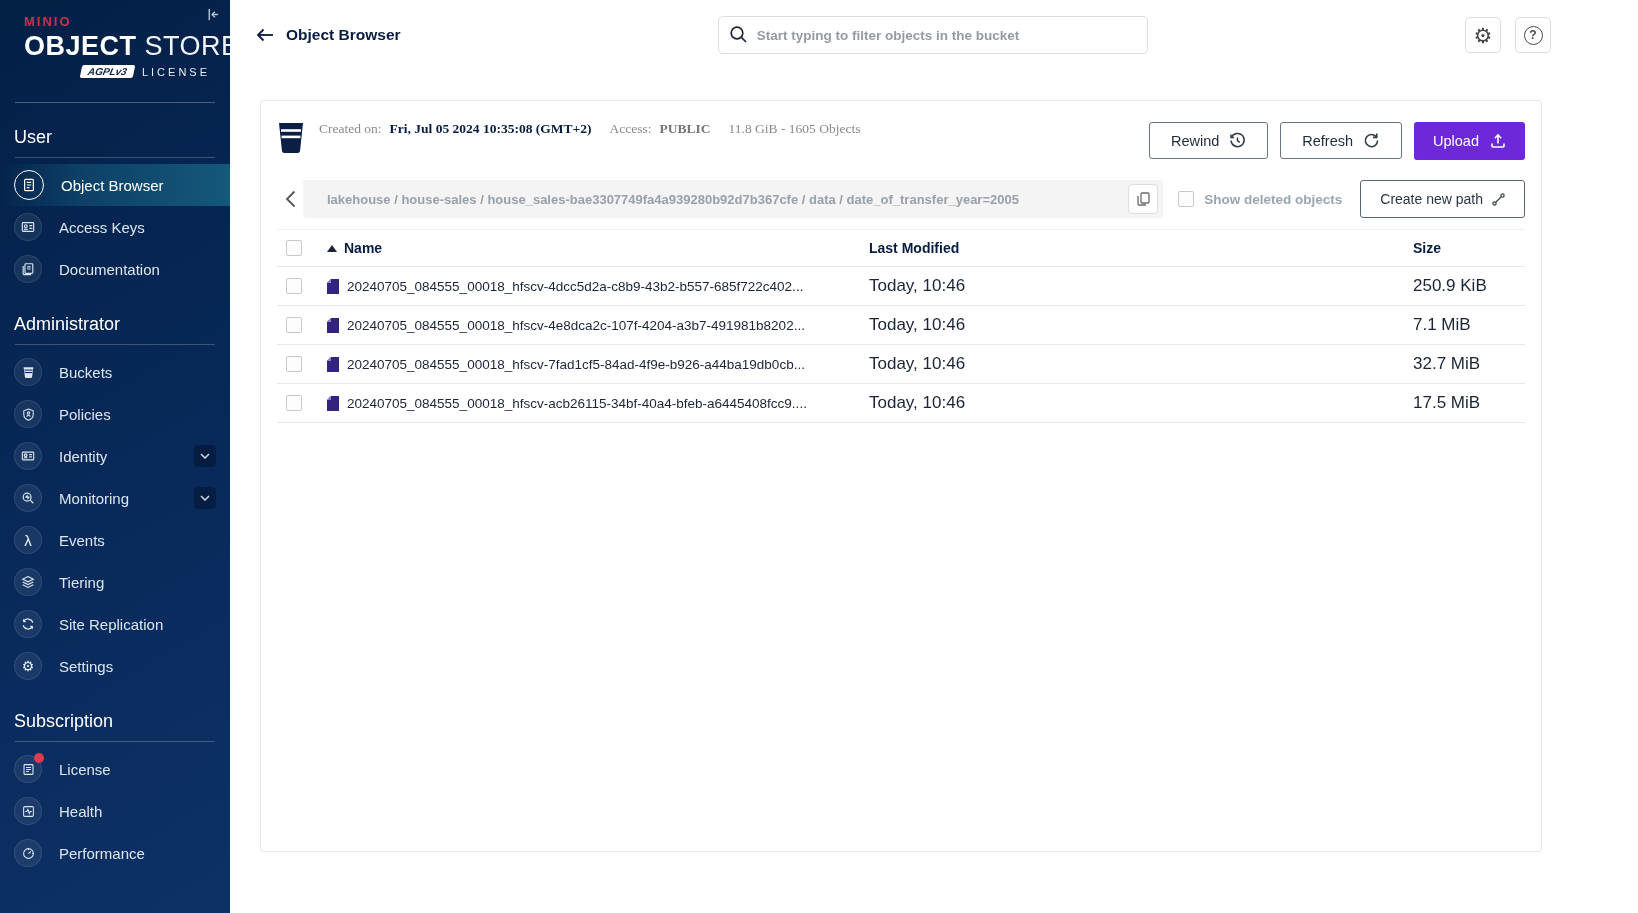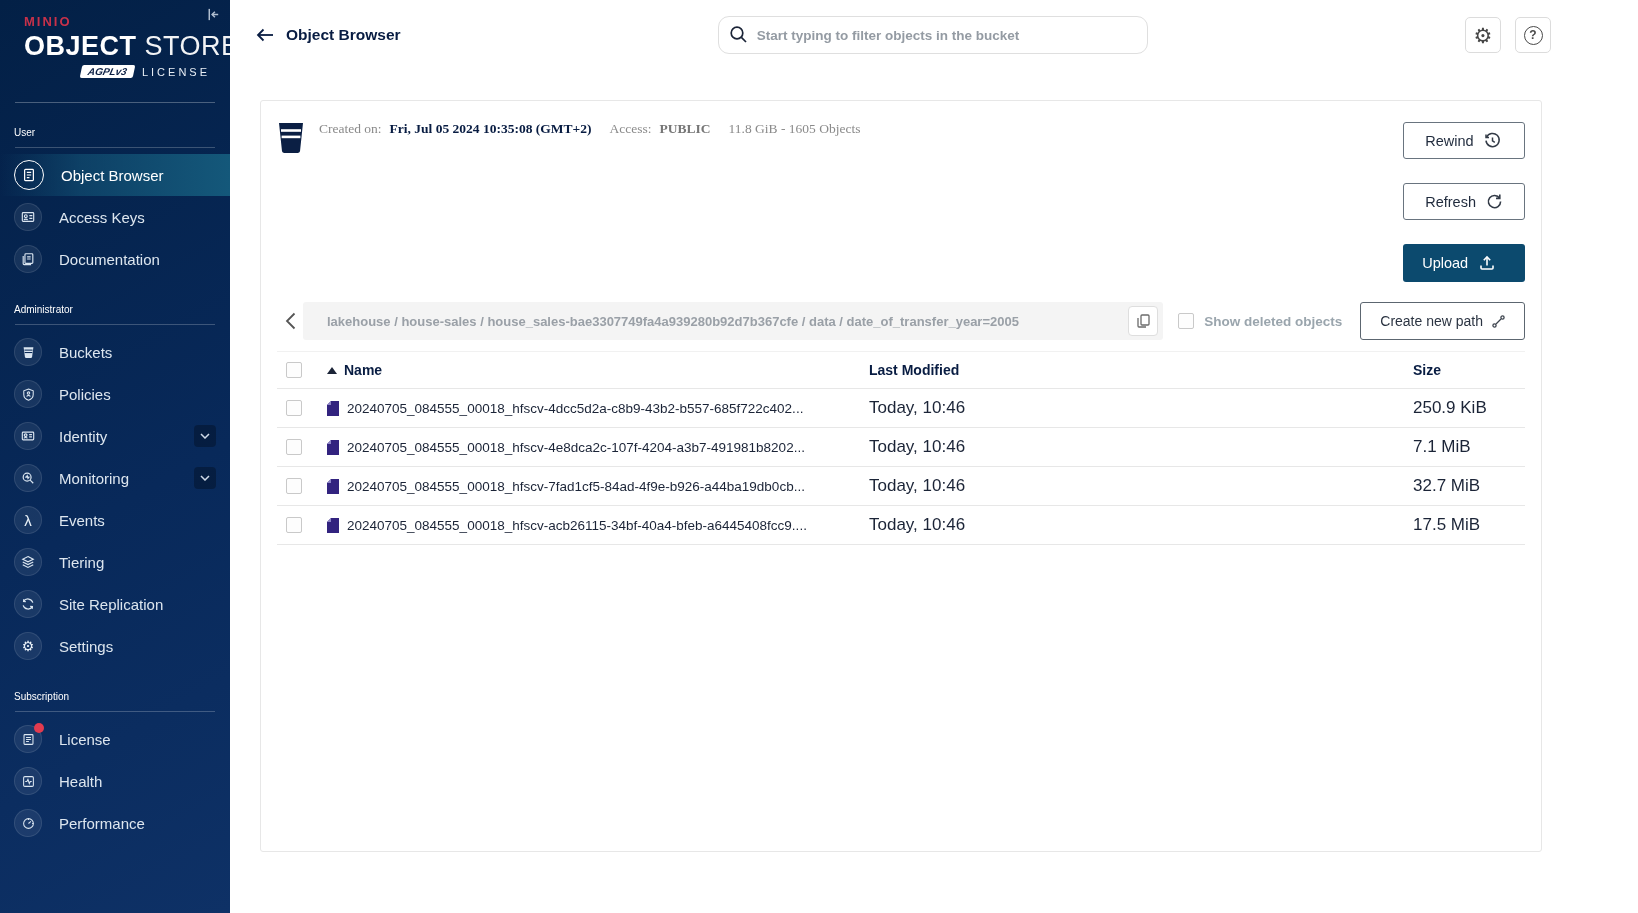--- a/index.html
+++ b/index.html
@@ -22,21 +22,21 @@
   .logo-title .bold { font-weight:bold; }
   .logo-title .light { font-weight:normal; opacity:.95; }
   .logo-sub { display:flex; align-items:center; justify-content:flex-end; gap:8px; margin-top:3px; padding-right:2px; }
   .agpl-badge {
     background:#ffffff; color:#0b1f44; font-style:italic; font-weight:bold;
     font-size:10px; padding:1px 7px; transform:skewX(-12deg); border-radius:2px;
   }
   .license-txt { color:#e8eef5; font-size:11px; letter-spacing:3px; }
   .logo-divider { height:1px; background:rgba(255,255,255,.28); margin:12px 15px 0 15px; }
   .section { margin-top:10px; }
-  .section-title { padding:14px 12px 9px 14px; color:#ffffff; font-size:10px; }
+  .section-title { padding:14px 12px 9px 14px; color:#ffffff; font-size:18px; }
   .section-divider { height:1px; background:rgba(255,255,255,.22); margin:0 15px 6px 15px; }
   .nav-item {
     display:flex; align-items:center; height:42px; padding:0 14px;
     cursor:pointer; color:#dde6ef;
   }
   .nav-item.active {
     background:linear-gradient(90deg, rgba(20,88,122,0) 0%, rgba(20,88,122,.55) 35%, #14587a 100%);
     color:#ffffff;
   }
   .nav-ic {
@@ -55,21 +55,21 @@
   .lambda { font-size:15px; color:#e9f1f8; line-height:1; }
   .gear-glyph { font-size:14px; line-height:1; }
   
   .content { flex:1; display:flex; flex-direction:column; background:#ffffff; }
   .topbar { height:70px; display:flex; align-items:center; padding:0 87px 0 26px; }
   .back-btn { display:flex; align-items:center; cursor:pointer; color:#081c42; }
   .topbar-title { font-weight:bold; font-size:15.5px; color:#081c42; margin-left:12px; white-space:nowrap; }
   .search-wrap { flex:1; display:flex; justify-content:center; }
   .search-box { position:relative; width:430px; }
   .search-box input {
-    width:100%; height:38px; border:1px solid #dfdfdf; border-radius:11px;
+    width:100%; height:38px; border:1px solid #dfdfdf; border-radius:5px;
     padding:0 12px 0 38px; font-family:inherit; font-size:13.5px; font-weight:bold; color:#081c42;
     outline:none;
   }
   .search-box input::placeholder { color:#949ba3; font-weight:bold; }
   .search-ic { position:absolute; left:11px; top:9px; }
   .topbar-actions { display:flex; gap:14px; }
   .icon-btn {
     width:36px; height:36px; border:1px solid #dcdcdc; border-radius:5px; background:#fff;
     display:flex; align-items:center; justify-content:center; cursor:pointer; color:#4a4a4a;
   }
@@ -85,28 +85,28 @@
   }
   .card-header { display:flex; align-items:flex-start; padding:18px 0 10px 0; }
   .bucket-ic { margin-top:3px; flex:none; }
   .bucket-info { margin-left:14px; }
   .bucket-name { font-size:20px; font-weight:bold; color:#07193e; letter-spacing:.2px; }
   .bucket-meta { display:flex; align-items:flex-end; gap:8px; margin-top:2px; font-size:13.5px; white-space:nowrap;font-family:Liberation Serif, serif; }
   .meta-label { color:#8a8a8a; }
   .meta-strong { color:#081c42; font-weight:bold; }
   .meta-public { color:#767676; font-weight:bold; margin-right:10px; }
   .meta-usage { color:#8a8a8a; }
-  .card-actions { margin-left:auto; display:flex; gap:24px; padding-top:3px;flex-direction:column; }
+  .card-actions { margin-left:auto; display:flex; gap:12px; padding-top:3px; }
   .btn-outline {
     height:37px; padding:0 21px; border:1px solid #69747f; border-radius:3px; background:#fff;
     display:flex; align-items:center; gap:10px; font-size:14.5px; color:#1f2a3c; cursor:pointer;
     font-family:inherit;
   }
   .btn-primary {
-    height:38px; padding:0 19px; border:none; border-radius:3px; background:#0c4a6e; color:#ffffff;
+    height:38px; padding:0 19px; border:none; border-radius:3px; background:#6d28d9; color:#ffffff;
     display:flex; align-items:center; gap:11px; font-size:14.5px; cursor:pointer; font-family:inherit;
   }
   
   .crumb-row { display:flex; align-items:center; margin-top:9px; height:40px; }
   .crumb-back { width:26px; display:flex; align-items:center; justify-content:center; cursor:pointer; color:#5a5a5a; flex:none; }
   .crumb-pill {
     flex:1; height:38px; background:#f4f4f4; border-radius:3px;
     display:flex; align-items:center; padding:0 5px 0 24px; min-width:0;
   }
   .crumb-path {

